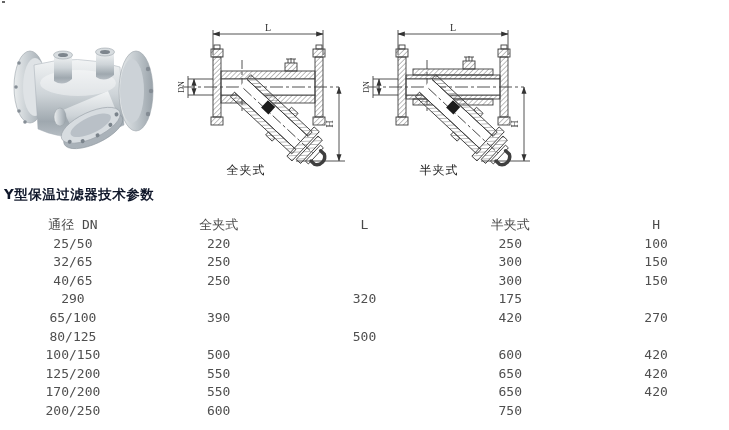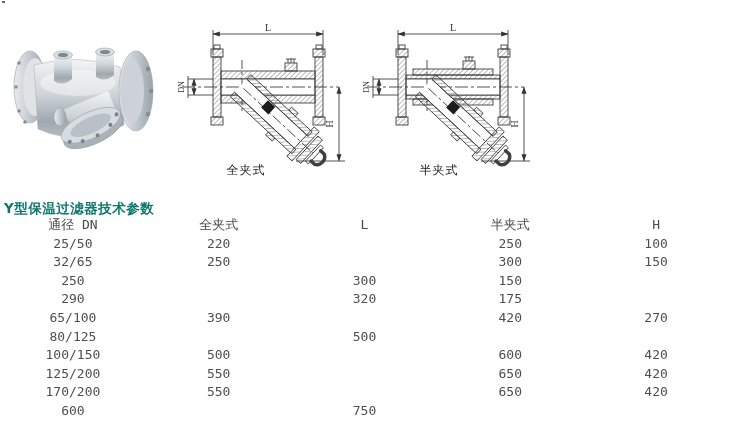--- a/index.html
+++ b/index.html
@@ -4,22 +4,22 @@
 <style>
   html,body{margin:0;padding:0;}
   body{
     width:729px;height:430px;position:relative;background:#ffffff;
     font-family:"DejaVu Sans","Liberation Sans",sans-serif;
     overflow:hidden;
   }
   .abs{position:absolute;}
   
   .section-title{
-    left:4px;top:200px;
-    font-size:13.5px;font-weight:bold;color:#0f766e;
+    left:4px;top:186px;
+    font-size:13.5px;font-weight:bold;color:#0f172a;
     letter-spacing:0.5px;white-space:nowrap;
   }
   
   .diagram{width:172px;height:170px;}
   .diagram svg{display:block;}
   .diag-caption{
     position:absolute;top:146px;width:80px;text-align:center;
     font-size:12px;color:#222;letter-spacing:1px;white-space:nowrap;
   }
   .dimtext{font-family:"Liberation Serif","DejaVu Serif",serif;fill:#333;}
@@ -260,20 +260,21 @@
 
   <div class="trow">
     <span class="tc">32/65</span>
     <span class="tc">250</span>
     <span class="tc"></span>
     <span class="tc">300</span>
     <span class="tc">150</span>
   </div>
 
   <div class="trow">
+    <span class="tc">40/65</span>
     <span class="tc">250</span>
     <span class="tc"></span>
     <span class="tc">300</span>
     <span class="tc">150</span>
   </div>
 
   <div class="trow">
     <span class="tc">290</span>
     <span class="tc"></span>
     <span class="tc">320</span>
@@ -312,18 +313,19 @@
 
   <div class="trow">
     <span class="tc">170/200</span>
     <span class="tc">550</span>
     <span class="tc"></span>
     <span class="tc">650</span>
     <span class="tc">420</span>
   </div>
 
   <div class="trow">
+    <span class="tc">200/250</span>
     <span class="tc">600</span>
     <span class="tc"></span>
     <span class="tc">750</span>
   </div>
 </div>
 </div>
 
 </body></html>

